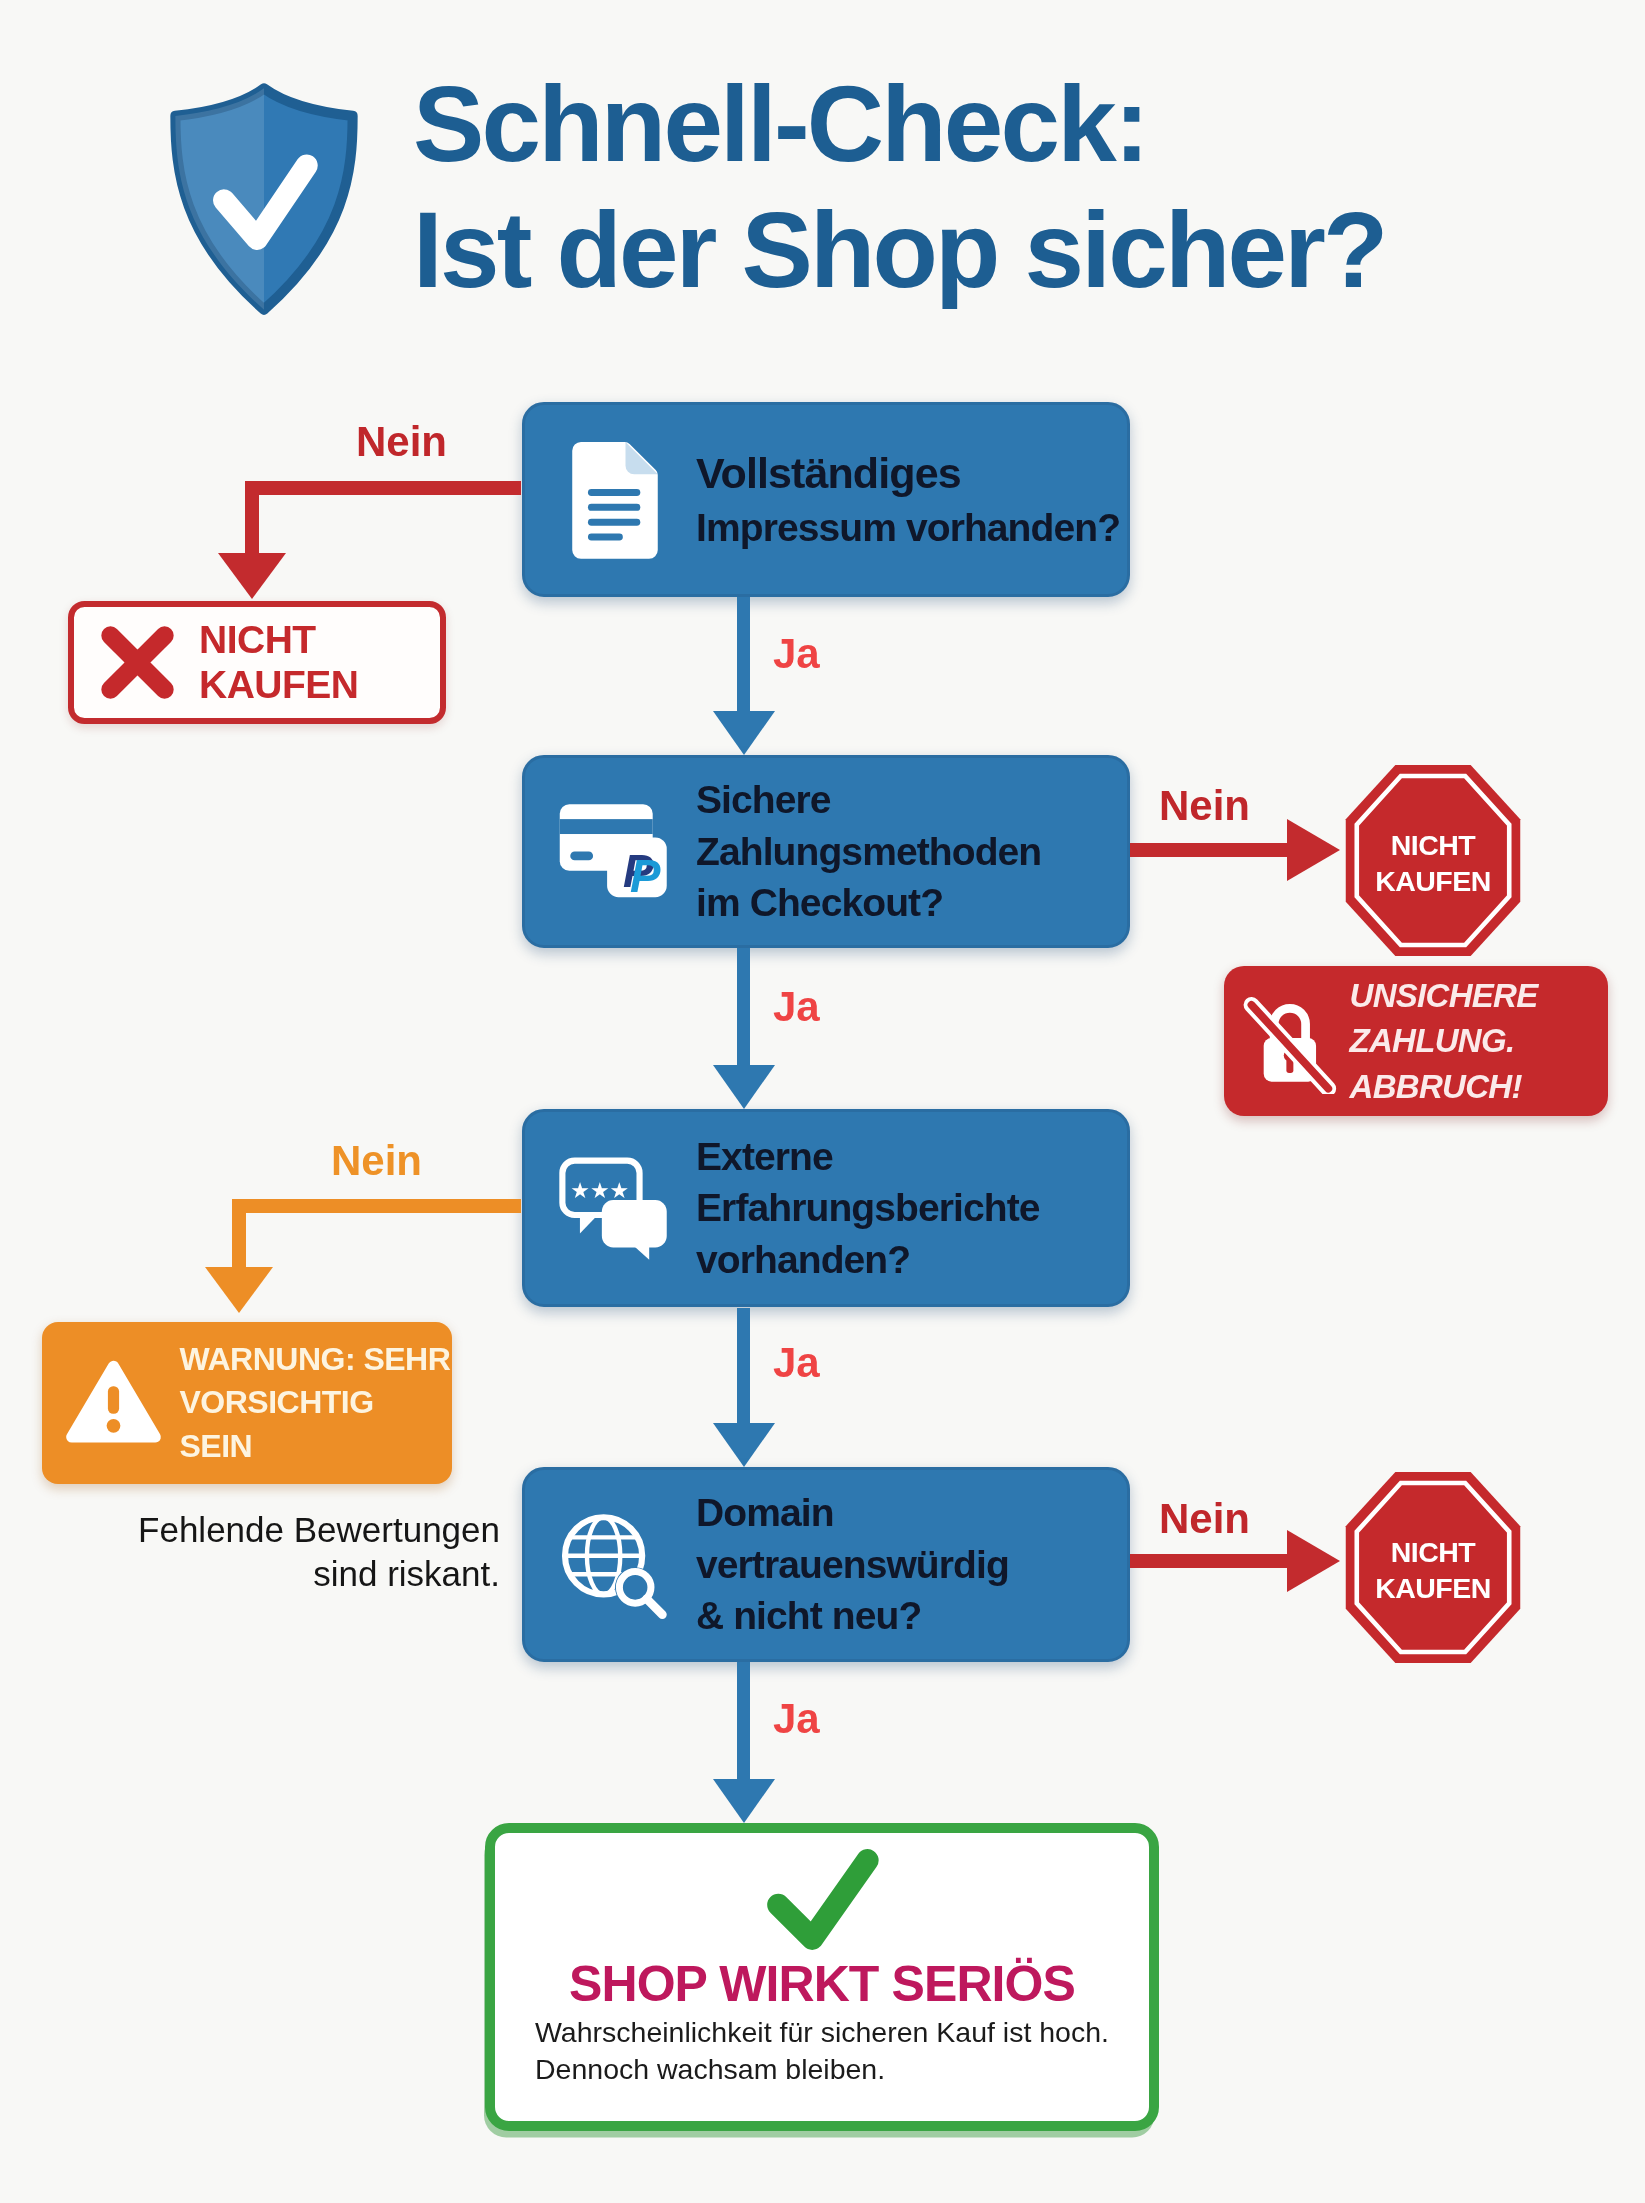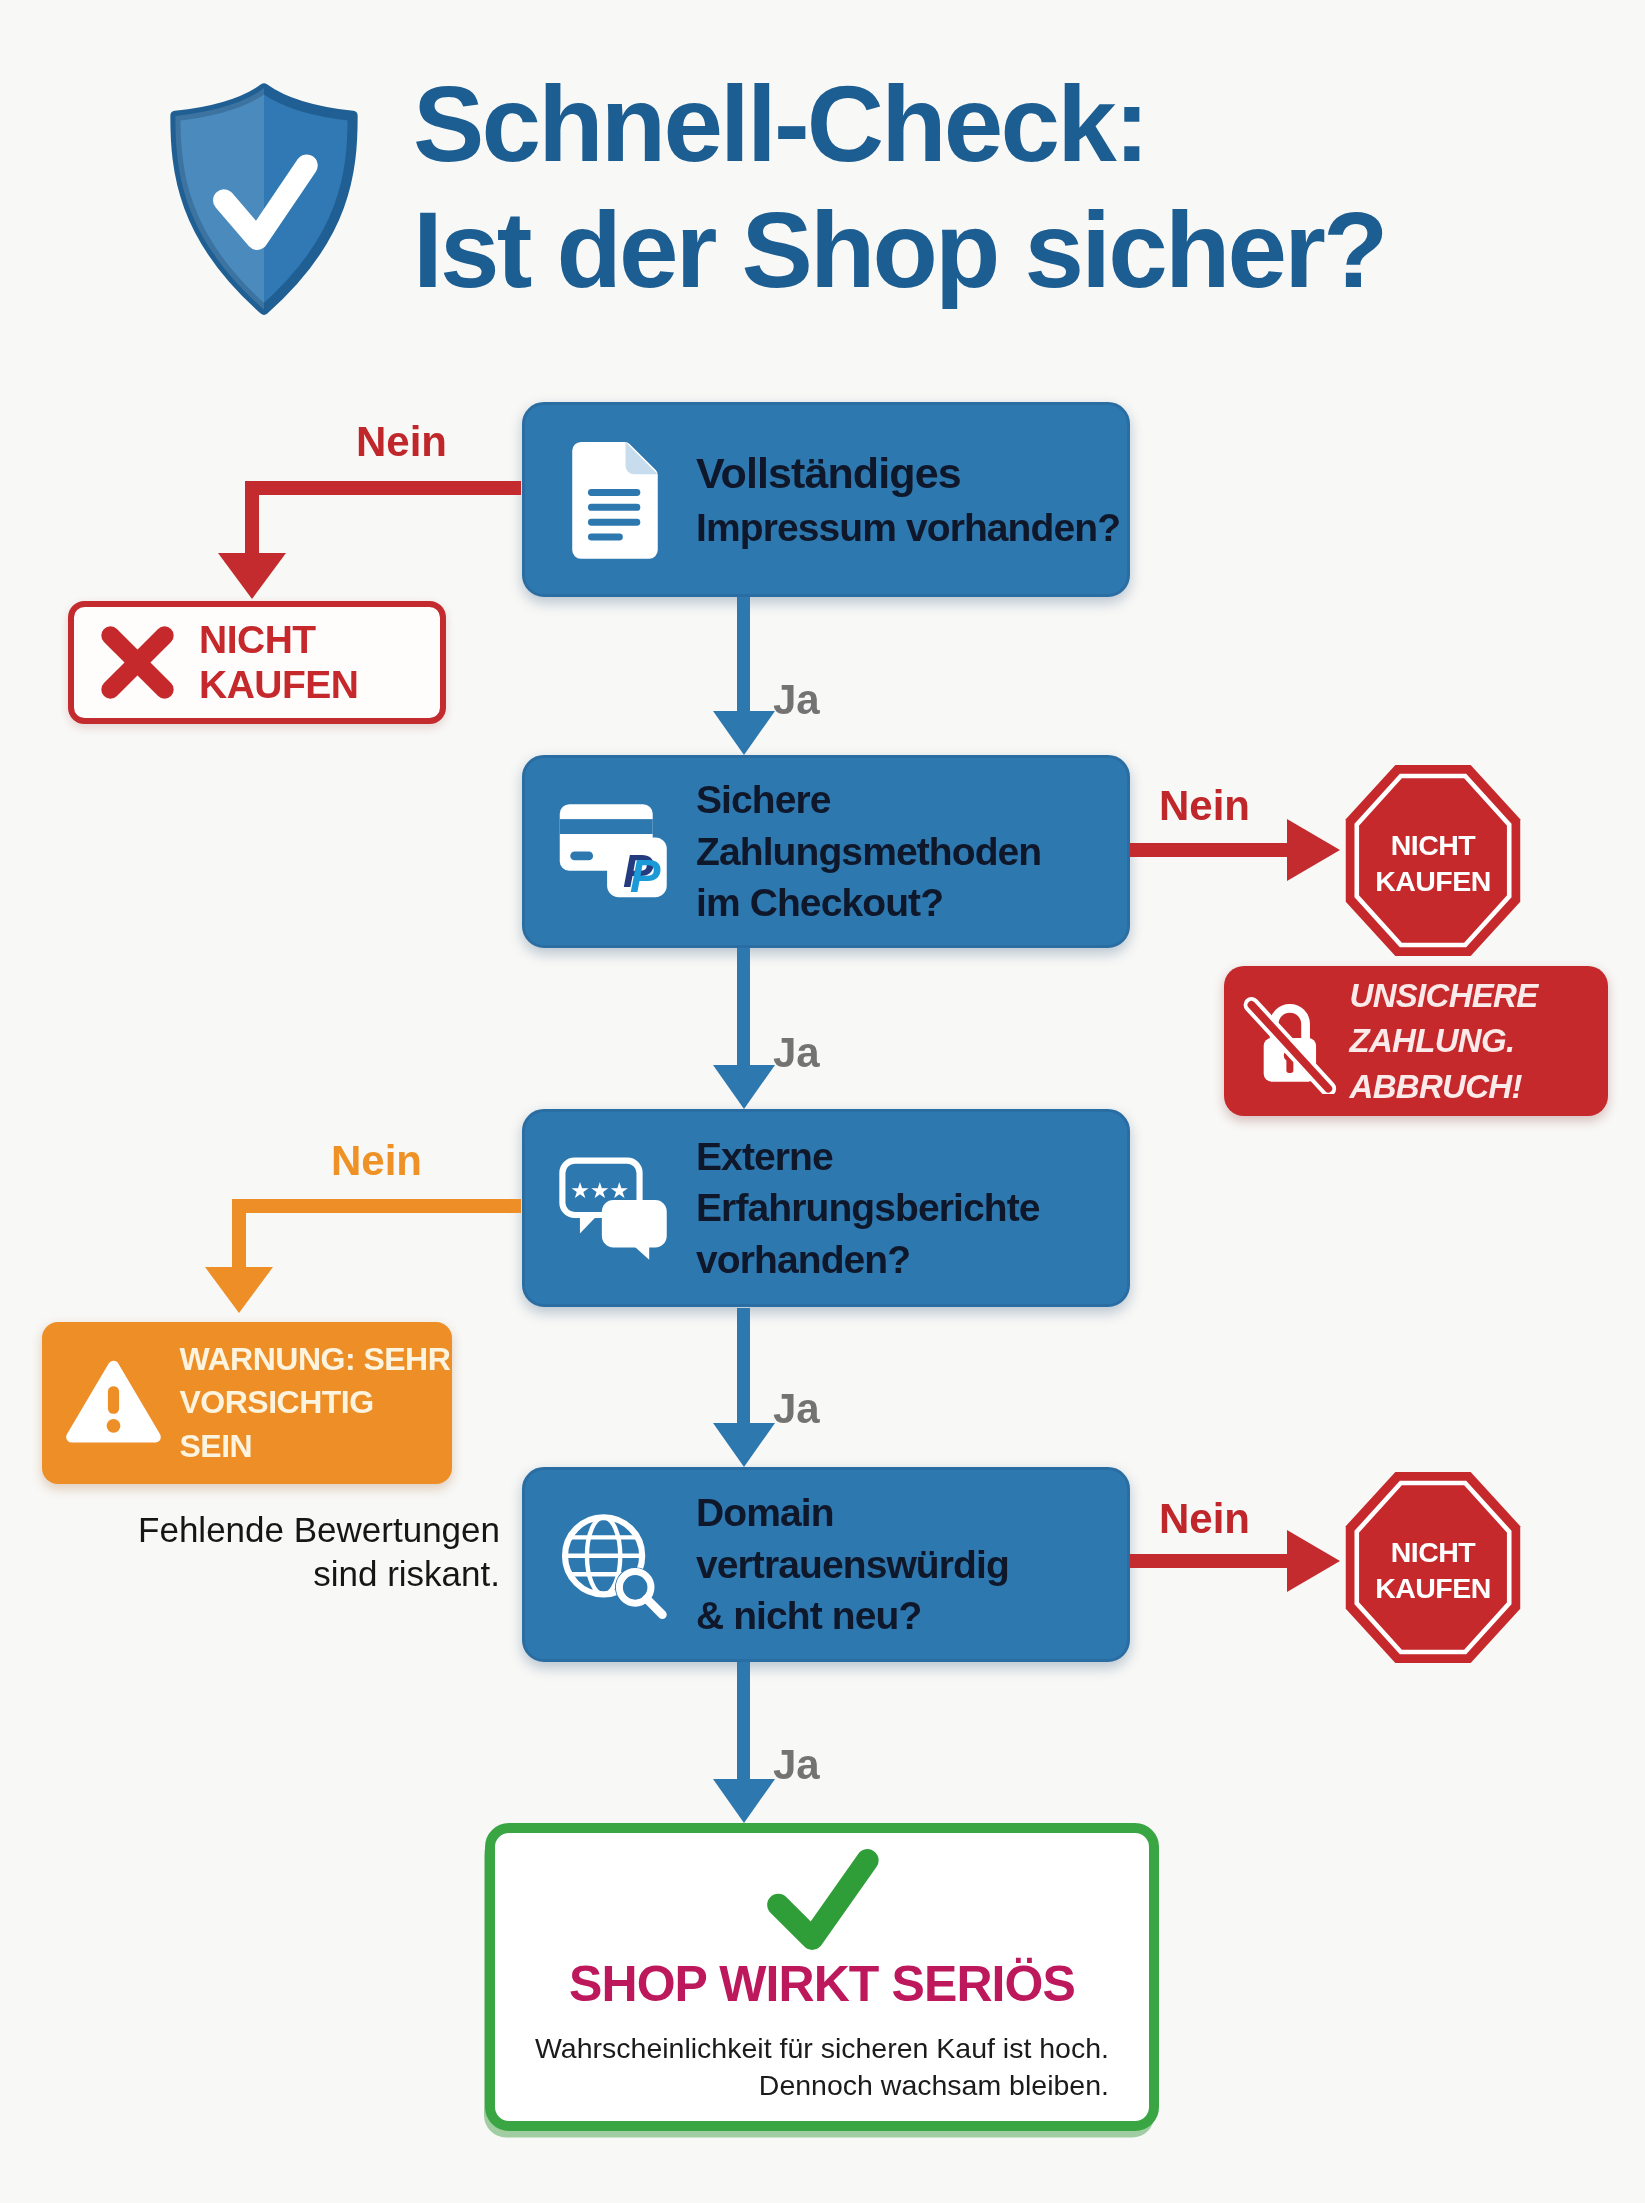--- a/index.html
+++ b/index.html
@@ -15,21 +15,21 @@
   .qbox{left:522px;width:608px;background:#2e78b0;border:3.7px solid #2a6da2;border-radius:22px;
         box-shadow:0 5.5px 13px rgba(25,70,115,.28);display:flex;align-items:center;box-sizing:border-box;padding-left:33px;}
   .qicon{width:114px;flex:0 0 114px;display:flex;align-items:center;justify-content:center;}
   .qtext{margin-left:24px;color:#0f172a;font-weight:700;font-size:39px;line-height:1.32;letter-spacing:-0.9px;}
   .qtext span{display:block;white-space:nowrap;}
   .qtext .big{font-size:43px;}
 
   
   .vshaft{width:13px;background:#2e78b0;}
   .vhead{width:0;height:0;border-left:31px solid transparent;border-right:31px solid transparent;border-top:44px solid #2e78b0;}
-  .ja{font-size:42px;font-weight:700;color:#737373;margin-top:46px;}
+  .ja{font-size:42px;font-weight:700;color:#ef4444;}
   .nein-red{font-size:42px;font-weight:700;color:#c0272b;}
   .nein-orange{font-size:42px;font-weight:700;color:#ee9227;}
 
   .rshaft{background:#c32b2e;}
   .rhead-down{width:0;height:0;border-left:34px solid transparent;border-right:34px solid transparent;border-top:46px solid #c32b2e;}
   .rhead-right{width:0;height:0;border-top:31px solid transparent;border-bottom:31px solid transparent;border-left:53px solid #c32b2e;}
   .oshaft{background:#ed8e26;}
   .ohead-down{width:0;height:0;border-left:34px solid transparent;border-right:34px solid transparent;border-top:46px solid #ed8e26;}
 
   
@@ -52,21 +52,21 @@
   .orangebox .txt{color:#fdf4e0;font-weight:700;font-size:32px;line-height:1.36;letter-spacing:-0.5px;margin-left:16.5px;}
   .orangebox .txt span{display:block;white-space:nowrap;}
 
   .note{left:0;top:1508px;width:500px;text-align:right;font-size:35px;font-weight:400;color:#161616;line-height:1.26;}
   .note span{display:block;}
 
   .greenbox{left:485px;top:1823px;width:674px;height:308px;background:#ffffff;border:10px solid #3aa543;border-radius:24px;
             box-sizing:border-box;box-shadow:-2.8px 8.3px 0 -1.8px rgba(53,152,60,.45);
             display:flex;flex-direction:column;align-items:center;justify-content:flex-start;padding-top:13px;}
   .greenbox .gtitle{color:#be185d;font-weight:700;font-size:50px;letter-spacing:-0.9px;margin-top:1.8px;white-space:nowrap;}
-  .greenbox .gsub{color:#1b1b1b;font-size:28.5px;font-weight:400;line-height:1.32;text-align:right;margin-top:17px;}
+  .greenbox .gsub{color:#1b1b1b;font-size:28.5px;font-weight:400;line-height:1.32;text-align:left;margin-top:1px;}
   .greenbox .gsub span{display:block;white-space:nowrap;}
 </style>
 </head>
 <body>
 
 <div id="canvas">
 
   <svg class="abs" style="left:167px;top:81px;" width="194" height="236" viewBox="0 0 211 257">
     <path d="M105.5 8 C130 26, 165 34, 202 38 C202 98, 195 170, 105.5 249 C16 170, 9 98, 9 38 C46 34, 81 26, 105.5 8 Z" fill="#3079b4" stroke="#1f5f93" stroke-width="11" stroke-linejoin="round"></path>
     <path d="M105.5 8 C81 26, 46 34, 9 38 C9 98, 16 170, 105.5 249 Z" fill="rgba(255,255,255,0.13)"></path>

